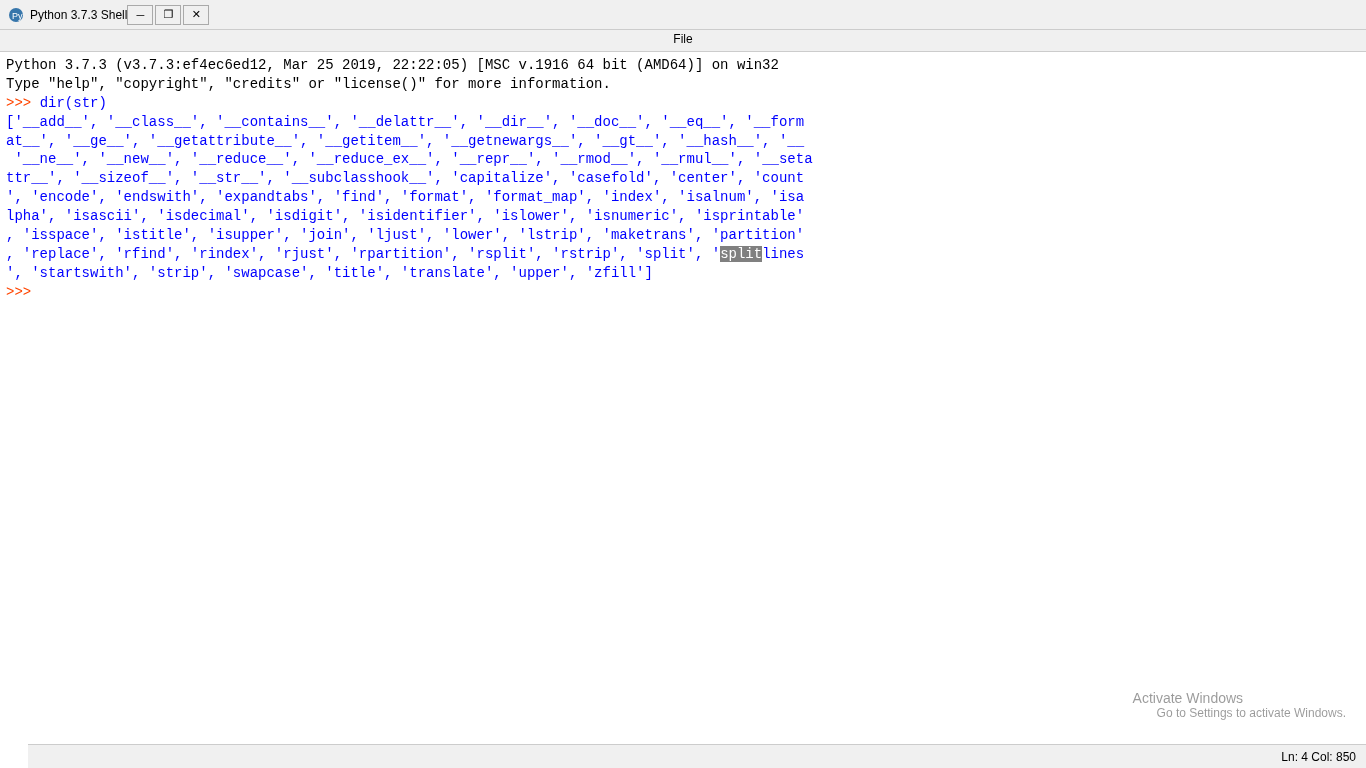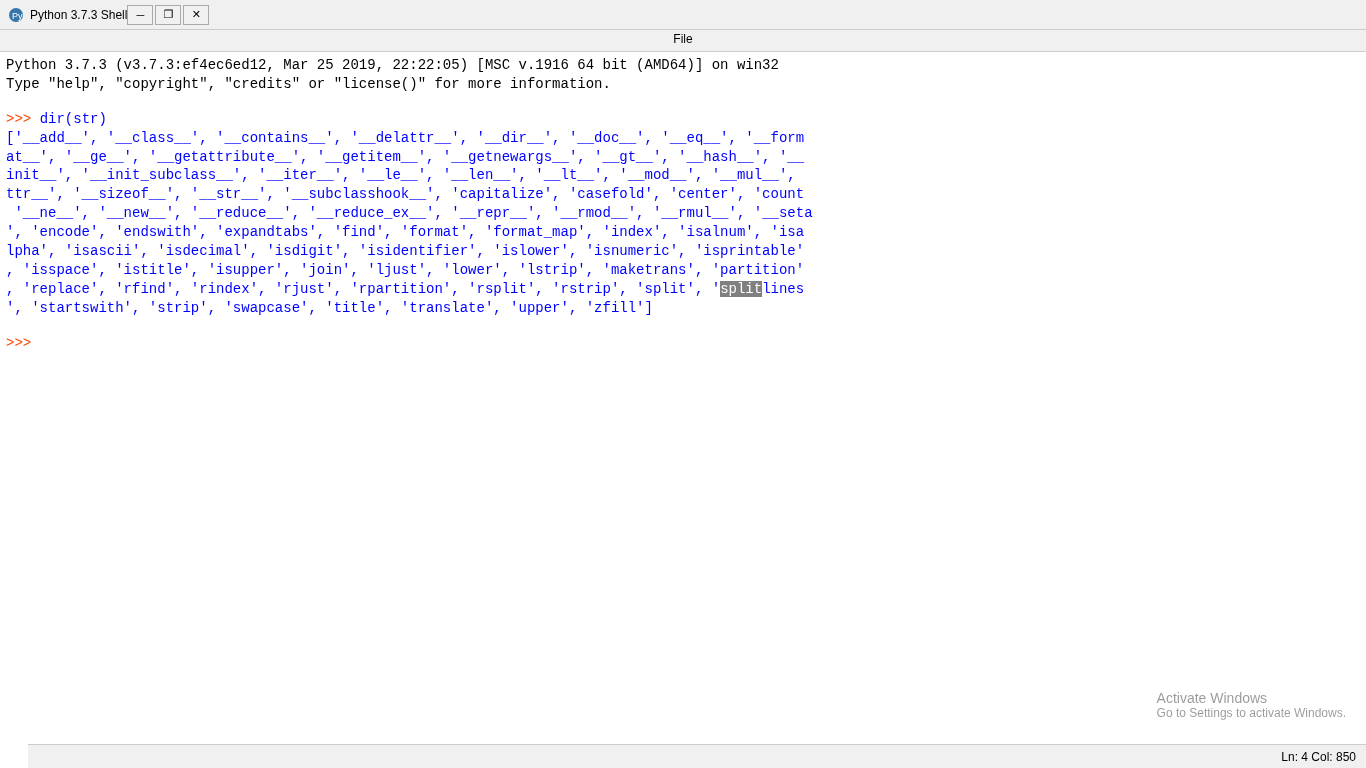--- a/index.html
+++ b/index.html
@@ -98,21 +98,20 @@
       white-space: pre-wrap;
       word-break: break-all;
     }
 
     .shell-line.info {
       color: #000000;
     }
 
     .shell-line.prompt-line {
       color: #000000;
-      margin-top: 16px;
     }
 
     .prompt-arrow {
       color: #ff4500;
     }
 
     
     .highlight {
       background: #808080;
       color: #ffffff;
@@ -148,20 +147,21 @@
     .activate-windows .aw-title {
       font-size: 14px;
       color: rgba(0,0,0,0.4);
       font-family: 'Segoe UI', Arial, sans-serif;
     }
 
     .activate-windows .aw-subtitle {
       font-size: 12px;
       color: rgba(0,0,0,0.4);
       font-family: 'Segoe UI', Arial, sans-serif;
+      margin-left: 24px;
     }
   </style>
 </head>
 <body>
 
 <div class="title-bar">
   <div class="title-bar-left">
     <svg class="title-bar-icon" viewBox="0 0 16 16">
       <circle cx="8" cy="8" r="7" fill="#3776ab"></circle>
       <text x="4" y="12" fill="white" font-size="9" font-family="Arial">Py</text>
@@ -187,23 +187,22 @@
 
 <div class="shell-content">
 
   <div class="shell-line info">Python 3.7.3 (v3.7.3:ef4ec6ed12, Mar 25 2019, 22:22:05) [MSC v.1916 64 bit (AMD64)] on win32</div>
   <div class="shell-line info">Type "help", "copyright", "credits" or "license()" for more information.</div>
 
   <div class="shell-line prompt-line"><span class="prompt-arrow">&gt;&gt;&gt;</span><span> </span><span style="color:#0000ff;">dir(str)</span></div>
 
   <div class="shell-line">['__add__', '__class__', '__contains__', '__delattr__', '__dir__', '__doc__', '__eq__', '__form</div>
   <div class="shell-line">at__', '__ge__', '__getattribute__', '__getitem__', '__getnewargs__', '__gt__', '__hash__', '__</div>
-  <div class="shell-line">init__', '__init_subclass__', '__iter__', '__le__', '__len__', '__lt__', '__mod__', '__mul__',</div>
+  <div class="shell-line"> '__ne__', '__new__', '__reduce__', '__reduce_ex__', '__repr__', '__rmod__', '__rmul__', '__seta</div>
   <div class="shell-line">ttr__', '__sizeof__', '__str__', '__subclasshook__', 'capitalize', 'casefold', 'center', 'count</div>
-  <div class="shell-line"> '__ne__', '__new__', '__reduce__', '__reduce_ex__', '__repr__', '__rmod__', '__rmul__', '__seta</div>
   <div class="shell-line">', 'encode', 'endswith', 'expandtabs', 'find', 'format', 'format_map', 'index', 'isalnum', 'isa</div>
   <div class="shell-line">lpha', 'isascii', 'isdecimal', 'isdigit', 'isidentifier', 'islower', 'isnumeric', 'isprintable'</div>
   <div class="shell-line">, 'isspace', 'istitle', 'isupper', 'join', 'ljust', 'lower', 'lstrip', 'maketrans', 'partition'</div>
   <div class="shell-line">, 'replace', 'rfind', 'rindex', 'rjust', 'rpartition', 'rsplit', 'rstrip', 'split', '<span class="highlight">split</span>lines</div>
   <div class="shell-line">', 'startswith', 'strip', 'swapcase', 'title', 'translate', 'upper', 'zfill']</div>
 
   <div class="shell-line prompt-line"><span class="prompt-arrow">&gt;&gt;&gt;</span><span> </span></div>
 
   <div class="activate-windows">
     <div class="aw-title">Activate Windows</div>

